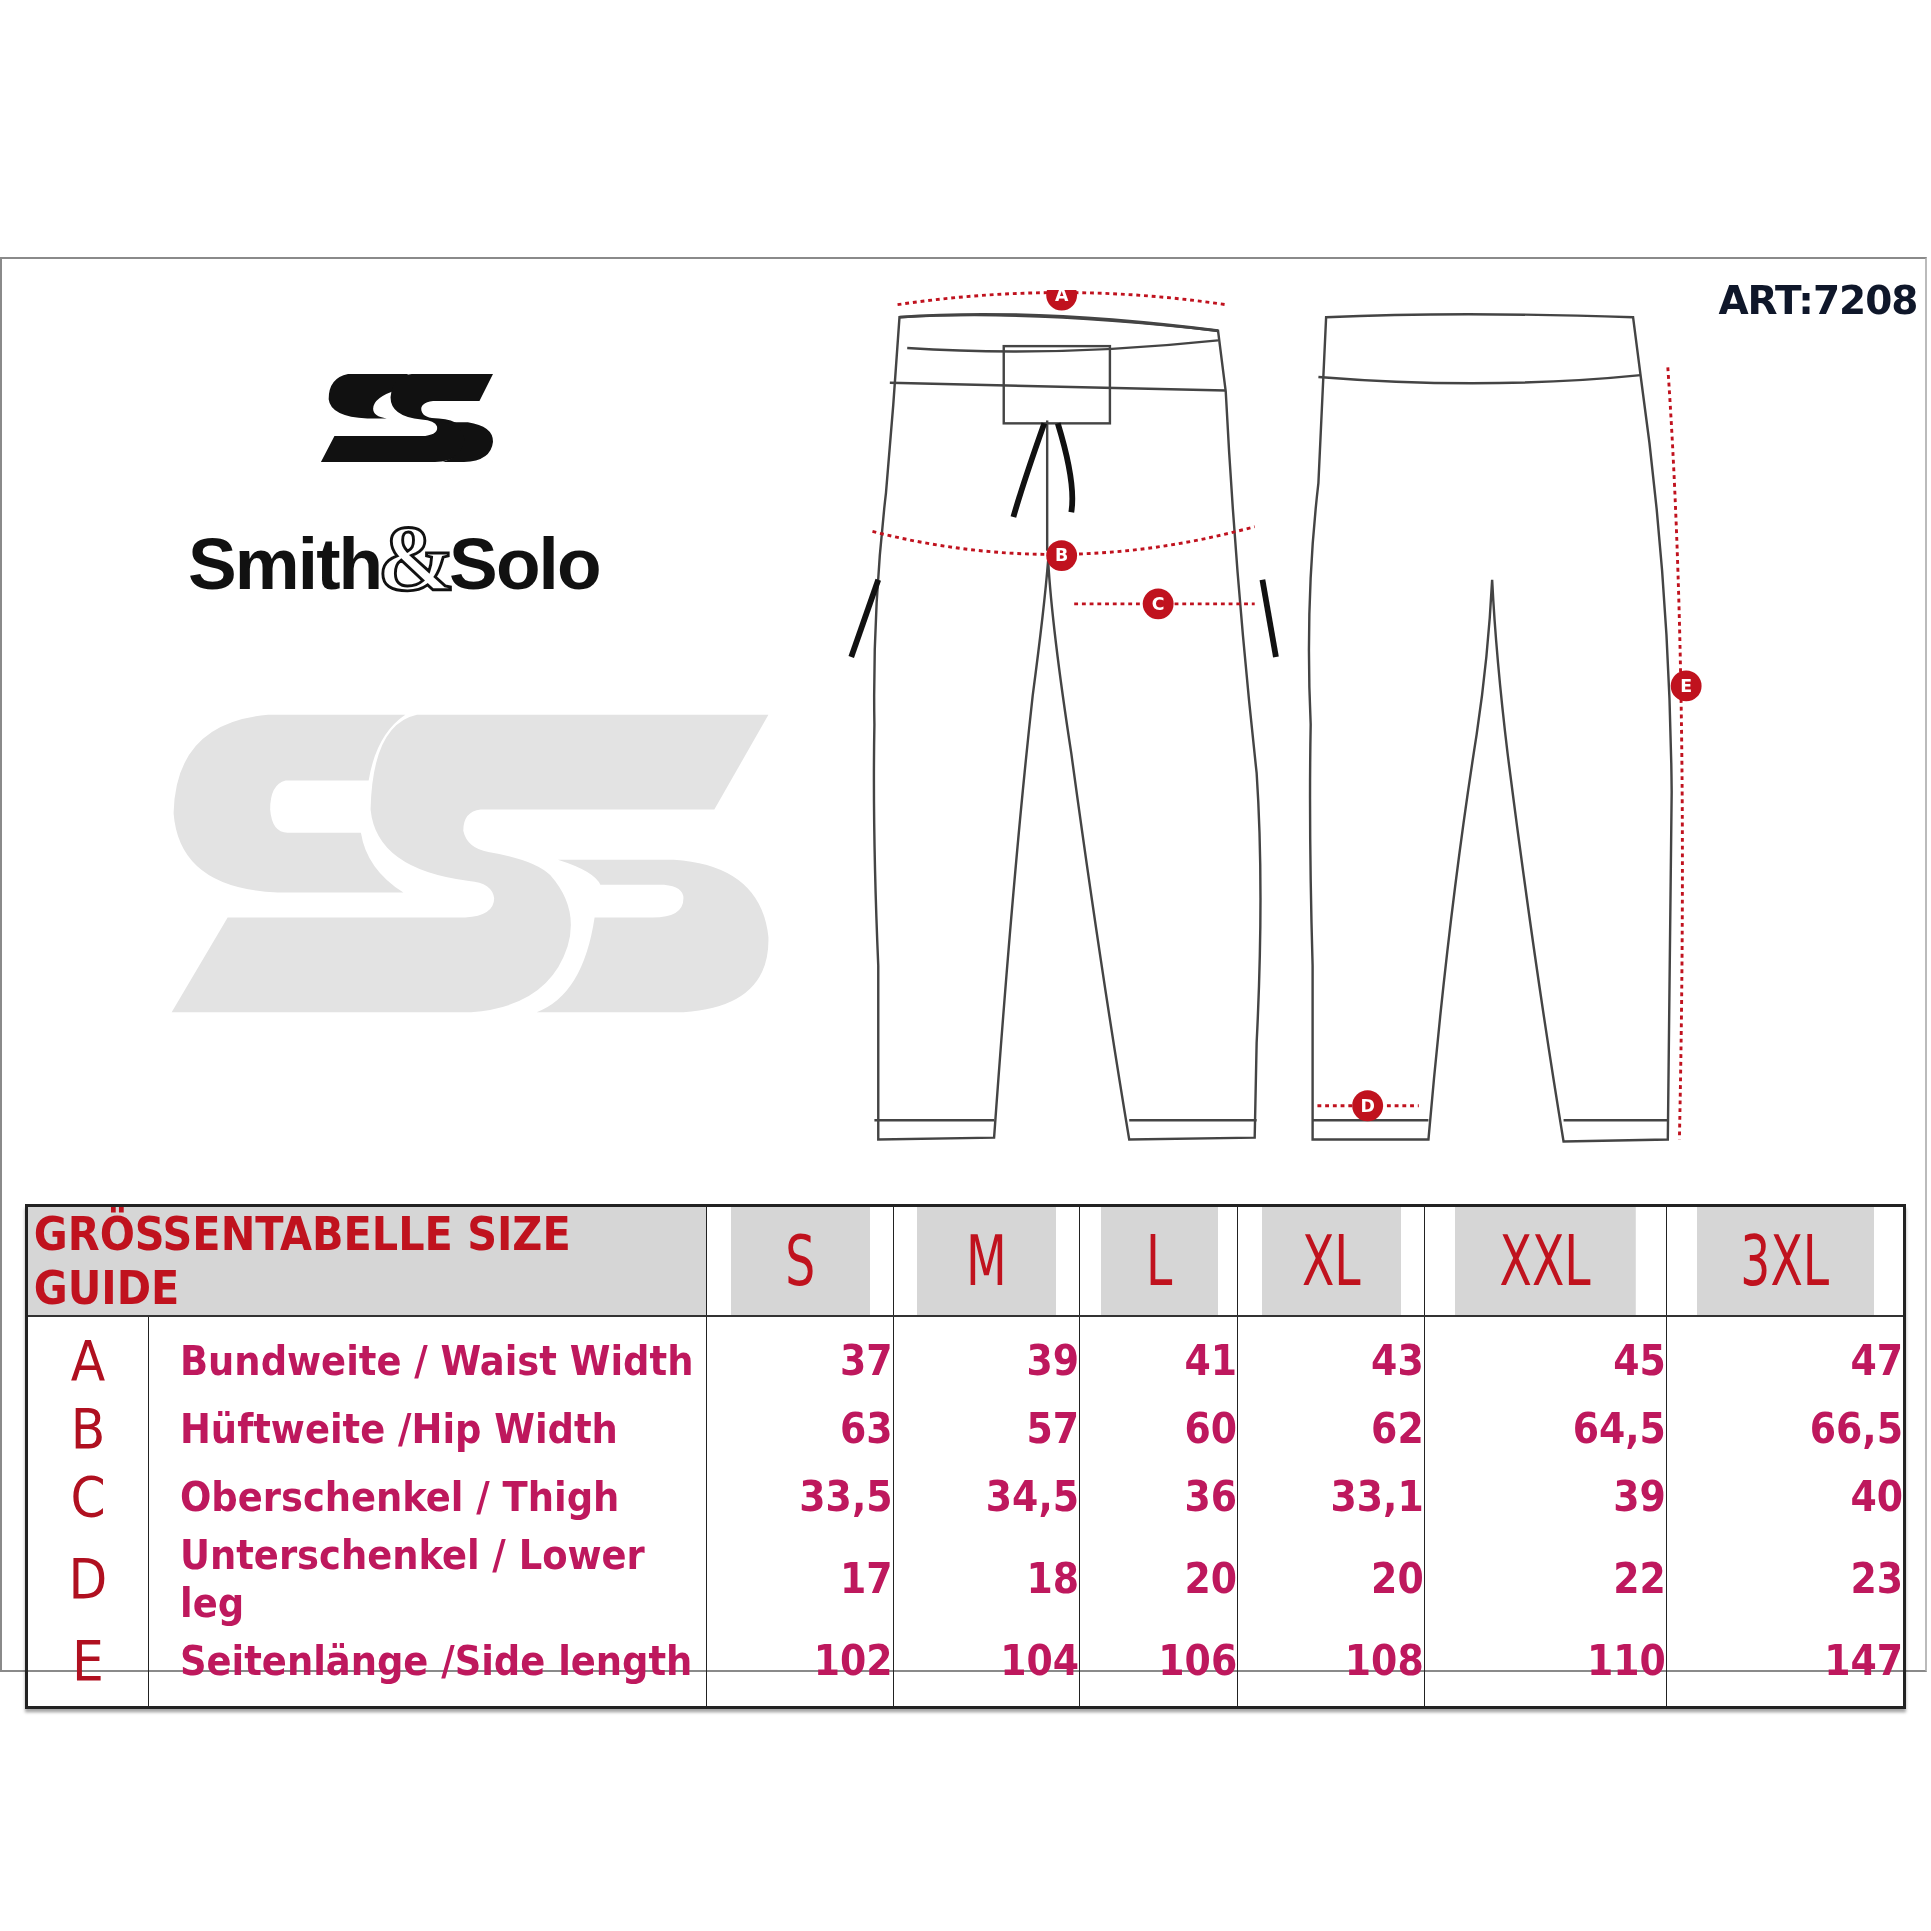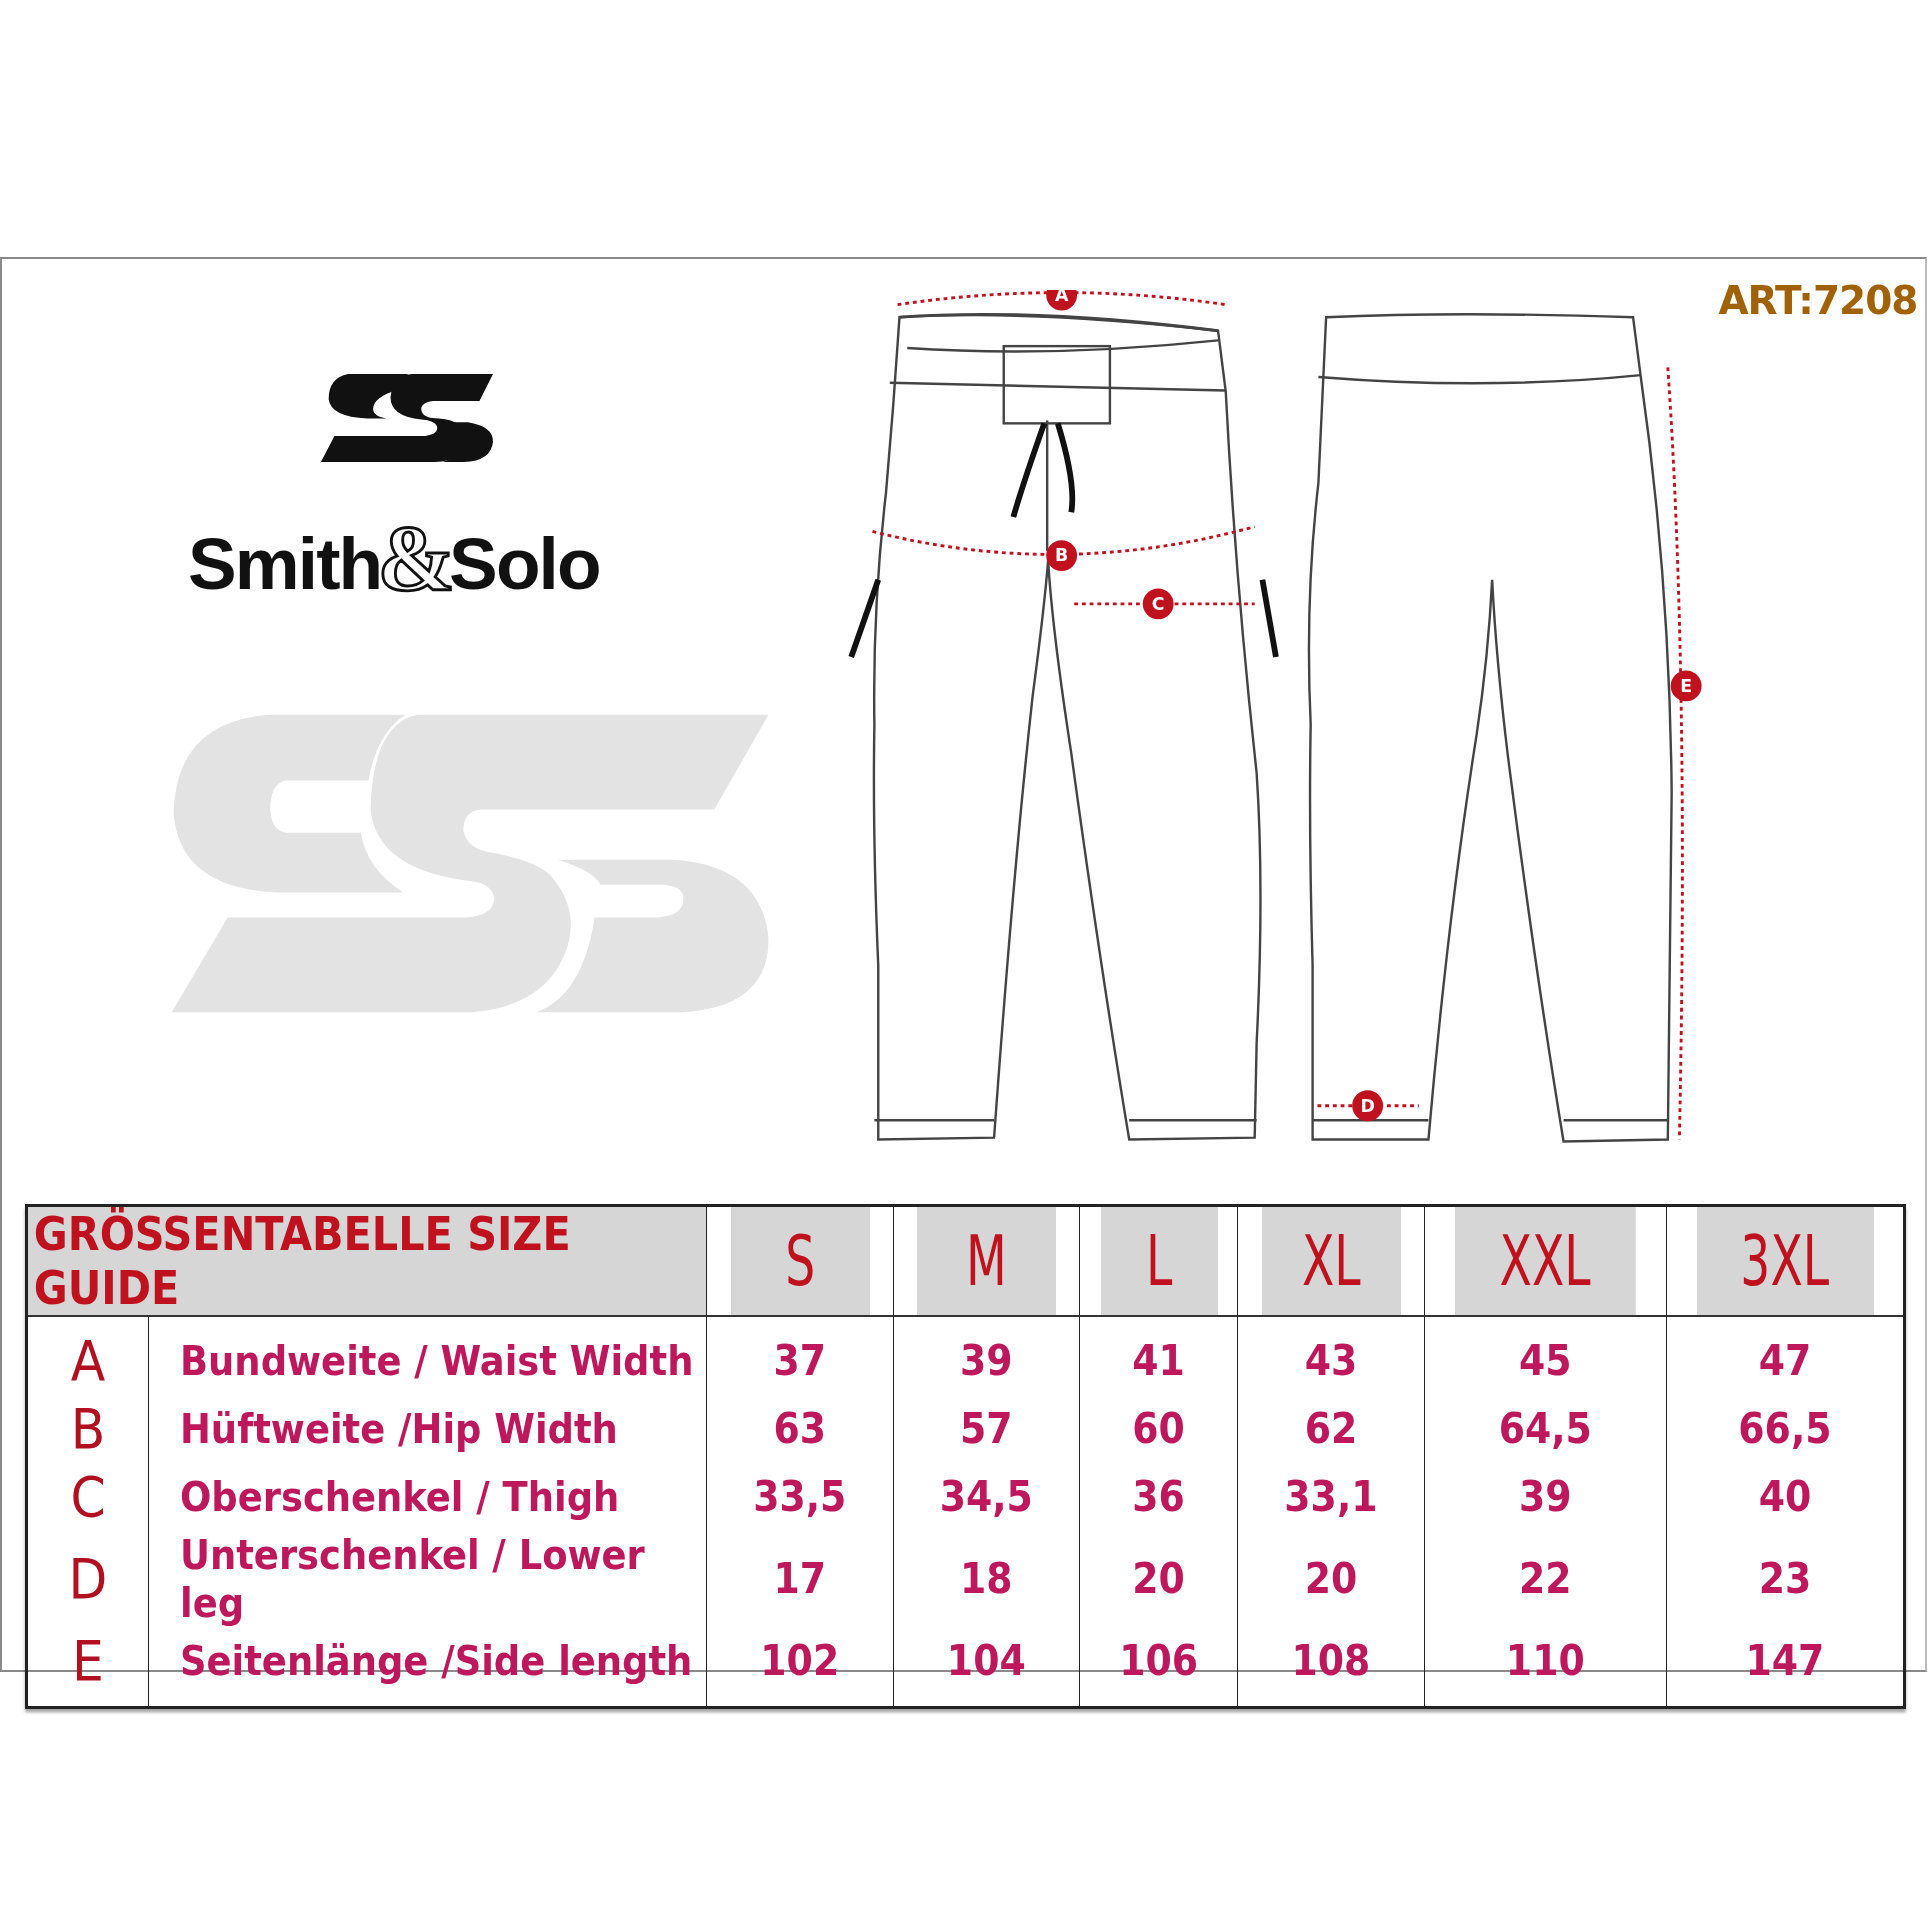--- a/index.html
+++ b/index.html
@@ -7,36 +7,36 @@
          font-family:"DejaVu Sans", sans-serif; }
   .frame { position:absolute; left:0; top:257px; width:1927px; height:1415px;
            border:2.9px solid #8a8a8a; border-right:2.9px solid #bbb; box-sizing:border-box; background:#fff; }
   .logo-mark { position:absolute; left:319px; top:372px; width:174px; height:92px; }
   .brand { position:absolute; left:188px; top:504px; font-family:"Liberation Sans", sans-serif;
            font-weight:bold; font-size:73px; color:#111; letter-spacing:-1.9px; }
   .brand .amp { font-family:"Liberation Serif", serif; font-weight:bold; color:#fff;
                 -webkit-text-stroke:2.9px #111; font-size:93px; margin:0 -3.9px; }
   .watermark { position:absolute; left:162px; top:705px; width:618px; height:319px; }
   .art { position:absolute; right:13.5px; top:278px; font-family:"DejaVu Sans", sans-serif;
-         font-weight:bold; font-size:39px; color:#a16207; letter-spacing:-1px; }
+         font-weight:bold; font-size:39px; color:#0f172a; letter-spacing:-1px; }
   .pants { position:absolute; left:830px; top:290px; width:888px; height:869px; }
   .tbl { position:absolute; left:25px; top:1204px; width:1881px; height:440px;
          border-collapse:collapse; border:3.9px solid #222; box-shadow:0 3.9px 2.9px rgba(0,0,0,.35);
          font-family:"DejaVu Sans Condensed","DejaVu Sans", sans-serif; }
   .tbl td, .tbl th { border-left:1.9px solid #222; padding:0; text-align:center; }
   .tbl thead th { background:#d6d6d6; color:#c0121e; font-weight:bold; height:97px;
                   border-bottom:2.9px solid #333; }
   .tbl thead th.title { text-align:left; padding-left:5.8px; font-size:46px; letter-spacing:0px;margin-top:28px; }
   .tbl thead th.size { font-size:70px; font-weight:normal; transform:scaleX(0.75); }
   .tbl tbody td { font-size:41px; font-weight:bold; color:#be185d; height:68px; }
   .tbl td.letter { color:#b01020; font-size:56px; font-weight:normal; width:120px; border-left:none; }
   .tbl td.label { text-align:left; padding-left:31px; font-size:41px; width:526px; }
   .tbl tbody tr:first-child td { padding-top:9.7px; }
   .tbl tbody tr:last-child td { padding-bottom:11.6px; }
-  .tbl td.val { font-size:42px; }
+  .tbl td.val { font-size:42px;text-align:right; }
 </style>
 </head>
 <body>
 
 <div class="frame"></div>
 
 <svg class="logo-mark" viewBox="0 0 180 95">
   <path d="M30 2 H92 L82 18 Q56 26 56 38 Q56 46 70 48 L50 48 Q12 46 10 28 Q10 6 30 2 Z" fill="#111"></path>
   <path d="M96 2 H180 L166 30 H118 Q104 32 106 40 Q108 48 124 48 Q152 50 152 70 Q150 92 120 93 H2 L16 66 H110 Q124 64 122 56 Q120 50 106 49 Q74 46 74 26 Q76 4 96 2 Z" fill="#111"></path>
   <path d="M130 52 Q150 52 154 52 Q180 56 180 72 Q178 92 150 93 H128 Q148 86 150 72 Q152 58 130 52 Z" fill="#111"></path>

